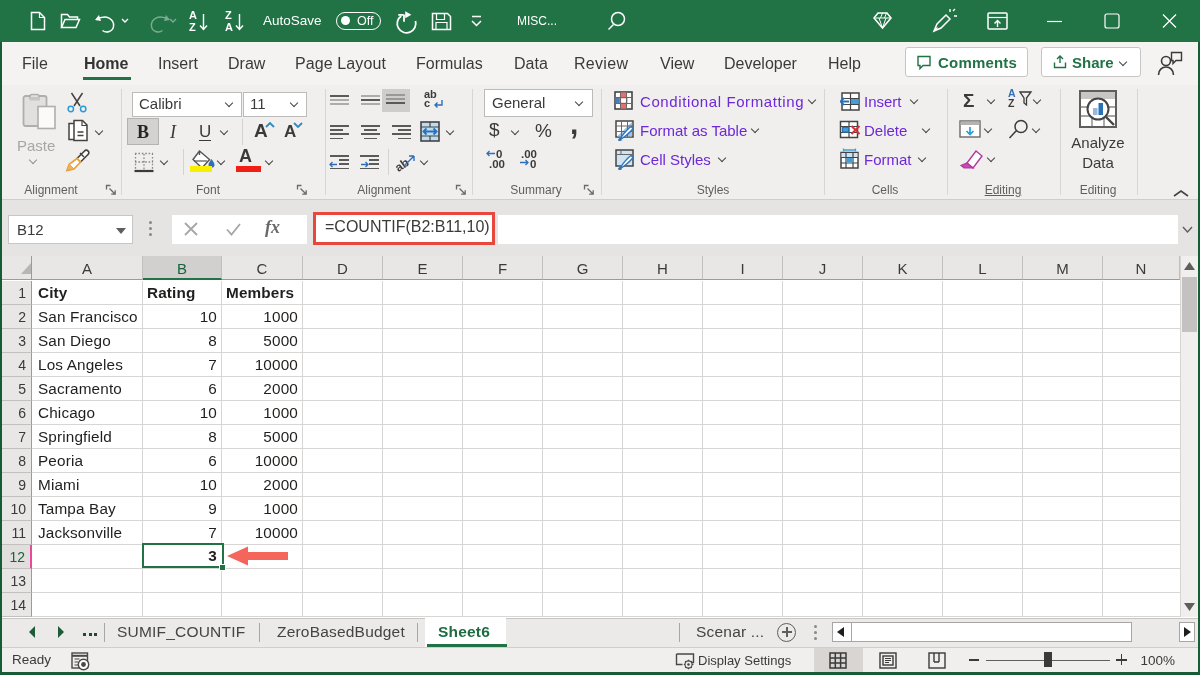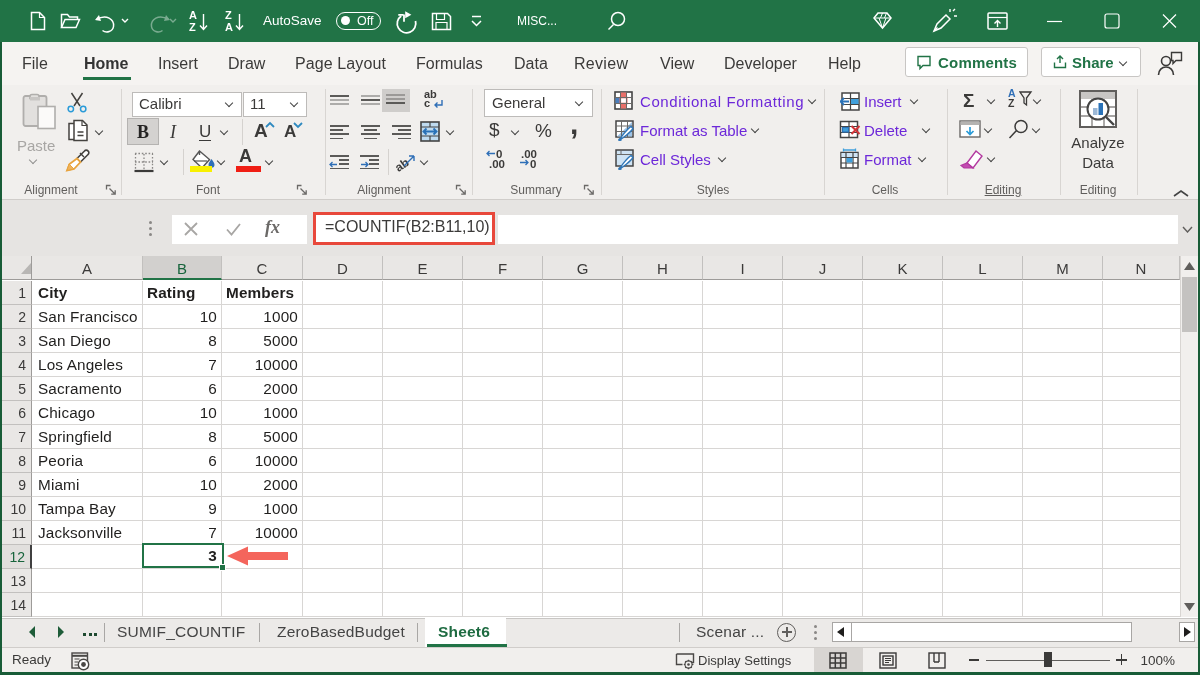--- a/index.html
+++ b/index.html
@@ -394,20 +394,26 @@
   <path d="M3 18h34 M3 27h34 M14 10v27 M26 10v27" stroke="#8a8886" stroke-width="1.4"></path>
   <circle cx="20" cy="20" r="10.5" fill="#fff" stroke="#444" stroke-width="2"></circle>
   <rect x="15" y="19" width="4.5" height="7" fill="#9cb8d6"></rect>
   <rect x="20.5" y="14" width="4.5" height="12" fill="#2a72b8"></rect>
   <path d="M28 28l8 8" stroke="#444" stroke-width="2.4"></path>
 </svg>
 <div class="abs" style="left:1063px;top:133px;width:70px;text-align:center;font-size:15px;color:#3b3a39;line-height:20px;">Analyze<br>Data</div>
 
 <div class="abs" style="left:0;top:200px;width:1200px;height:52px;background:#e6e4e2;"></div>
 
+<div class="abs" style="left:8px;top:215px;width:125px;height:29px;background:#fff;border:1px solid #c8c6c4;box-sizing:border-box;">
+  <span class="abs" style="left:8px;top:5px;font-size:15px;color:#3b3a39;">B12</span>
+  <svg class="abs" style="left:107px;top:12px;" width="10" height="6" viewBox="0 0 10 6">
+        <path d="M0 0l5 6 5-6z" fill="#605e5c"></path>
+      </svg>
+</div>
 <div class="abs" style="left:149px;top:221px;width:3px;height:17px;">
   <div style="width:3px;height:3px;border-radius:50%;background:#8a8886;margin-bottom:3px;"></div>
   <div style="width:3px;height:3px;border-radius:50%;background:#8a8886;margin-bottom:3px;"></div>
   <div style="width:3px;height:3px;border-radius:50%;background:#8a8886;"></div>
 </div>
 <div class="abs" style="left:172px;top:215px;width:135px;height:29px;background:#fff;"></div>
 <svg class="abs" style="left:183px;top:221px;" width="16" height="16" viewBox="0 0 16 16" stroke="#a8a6a4" stroke-width="1.8" fill="none">
       <path d="M2 2l12 12 M14 2L2 14"></path>
     </svg>
 <svg class="abs" style="left:225px;top:221px;" width="17" height="16" viewBox="0 0 17 16" stroke="#a8a6a4" stroke-width="1.8" fill="none">
@@ -448,21 +454,21 @@
 <div class="rowhdr" style="top:305px;">2</div>
 <div class="rowhdr" style="top:329px;">3</div>
 <div class="rowhdr" style="top:353px;">4</div>
 <div class="rowhdr" style="top:377px;">5</div>
 <div class="rowhdr" style="top:401px;">6</div>
 <div class="rowhdr" style="top:425px;">7</div>
 <div class="rowhdr" style="top:449px;">8</div>
 <div class="rowhdr" style="top:473px;">9</div>
 <div class="rowhdr" style="top:497px;">10</div>
 <div class="rowhdr" style="top:521px;">11</div>
-<div class="rowhdr" style="top:545px;background:#e1dfdd;color:#17643c;border-right:2px solid #404040;">12</div>
+<div class="rowhdr" style="top:545px;background:#e1dfdd;color:#17643c;border-right:2px solid #ec4899;">12</div>
 <div class="rowhdr" style="top:569px;">13</div>
 <div class="rowhdr" style="top:593px;border-bottom:1px solid #c2c0be;">14</div>
 
 <div class="abs" style="left:32px;top:281px;width:1148px;height:336px;background:repeating-linear-gradient(to bottom,transparent 0,transparent 23px,#d8d6d4 23px,#d8d6d4 24px);"></div>
 <div class="abs" style="left:142px;top:281px;width:1px;height:336px;background:#d8d6d4;"></div>
 <div class="abs" style="left:221px;top:281px;width:1px;height:336px;background:#d8d6d4;"></div>
 <div class="abs" style="left:302px;top:281px;width:1px;height:336px;background:#d8d6d4;"></div>
 <div class="abs" style="left:382px;top:281px;width:1px;height:336px;background:#d8d6d4;"></div>
 <div class="abs" style="left:462px;top:281px;width:1px;height:336px;background:#d8d6d4;"></div>
 <div class="abs" style="left:542px;top:281px;width:1px;height:336px;background:#d8d6d4;"></div>

